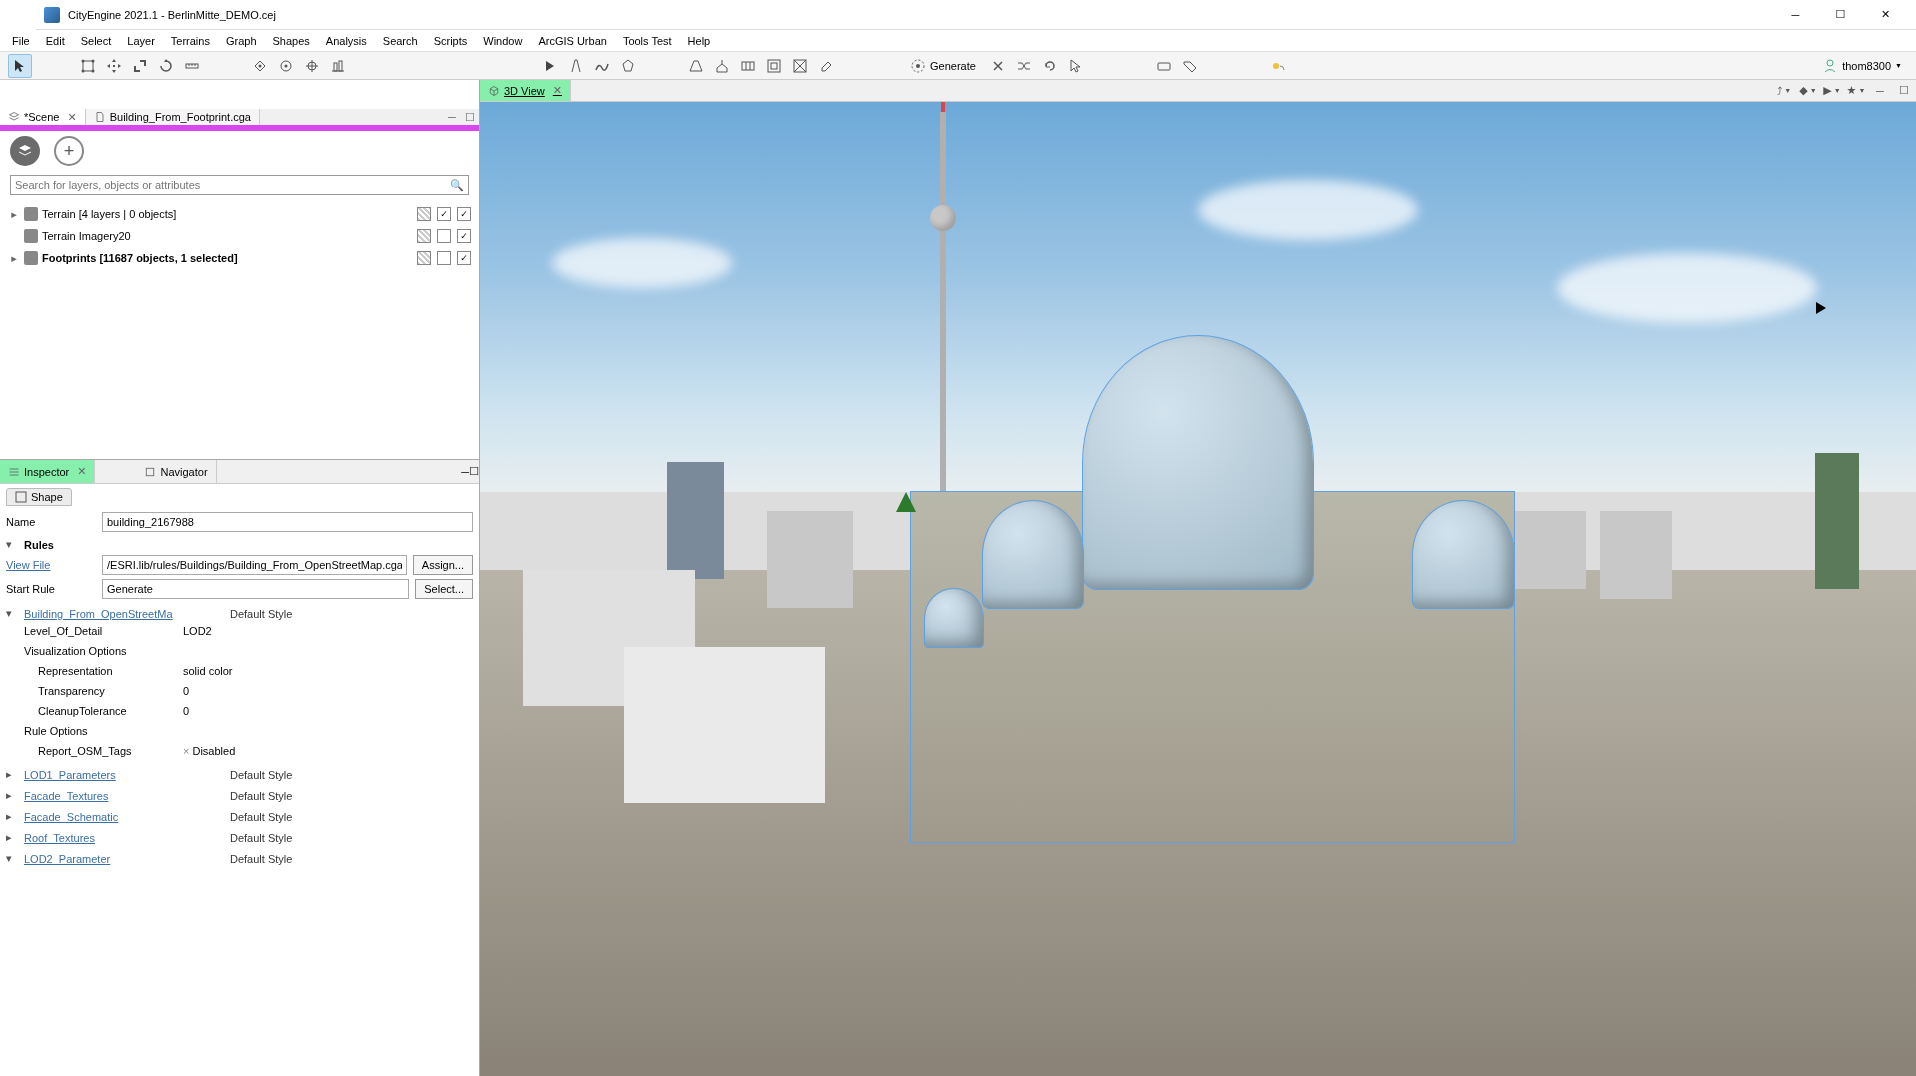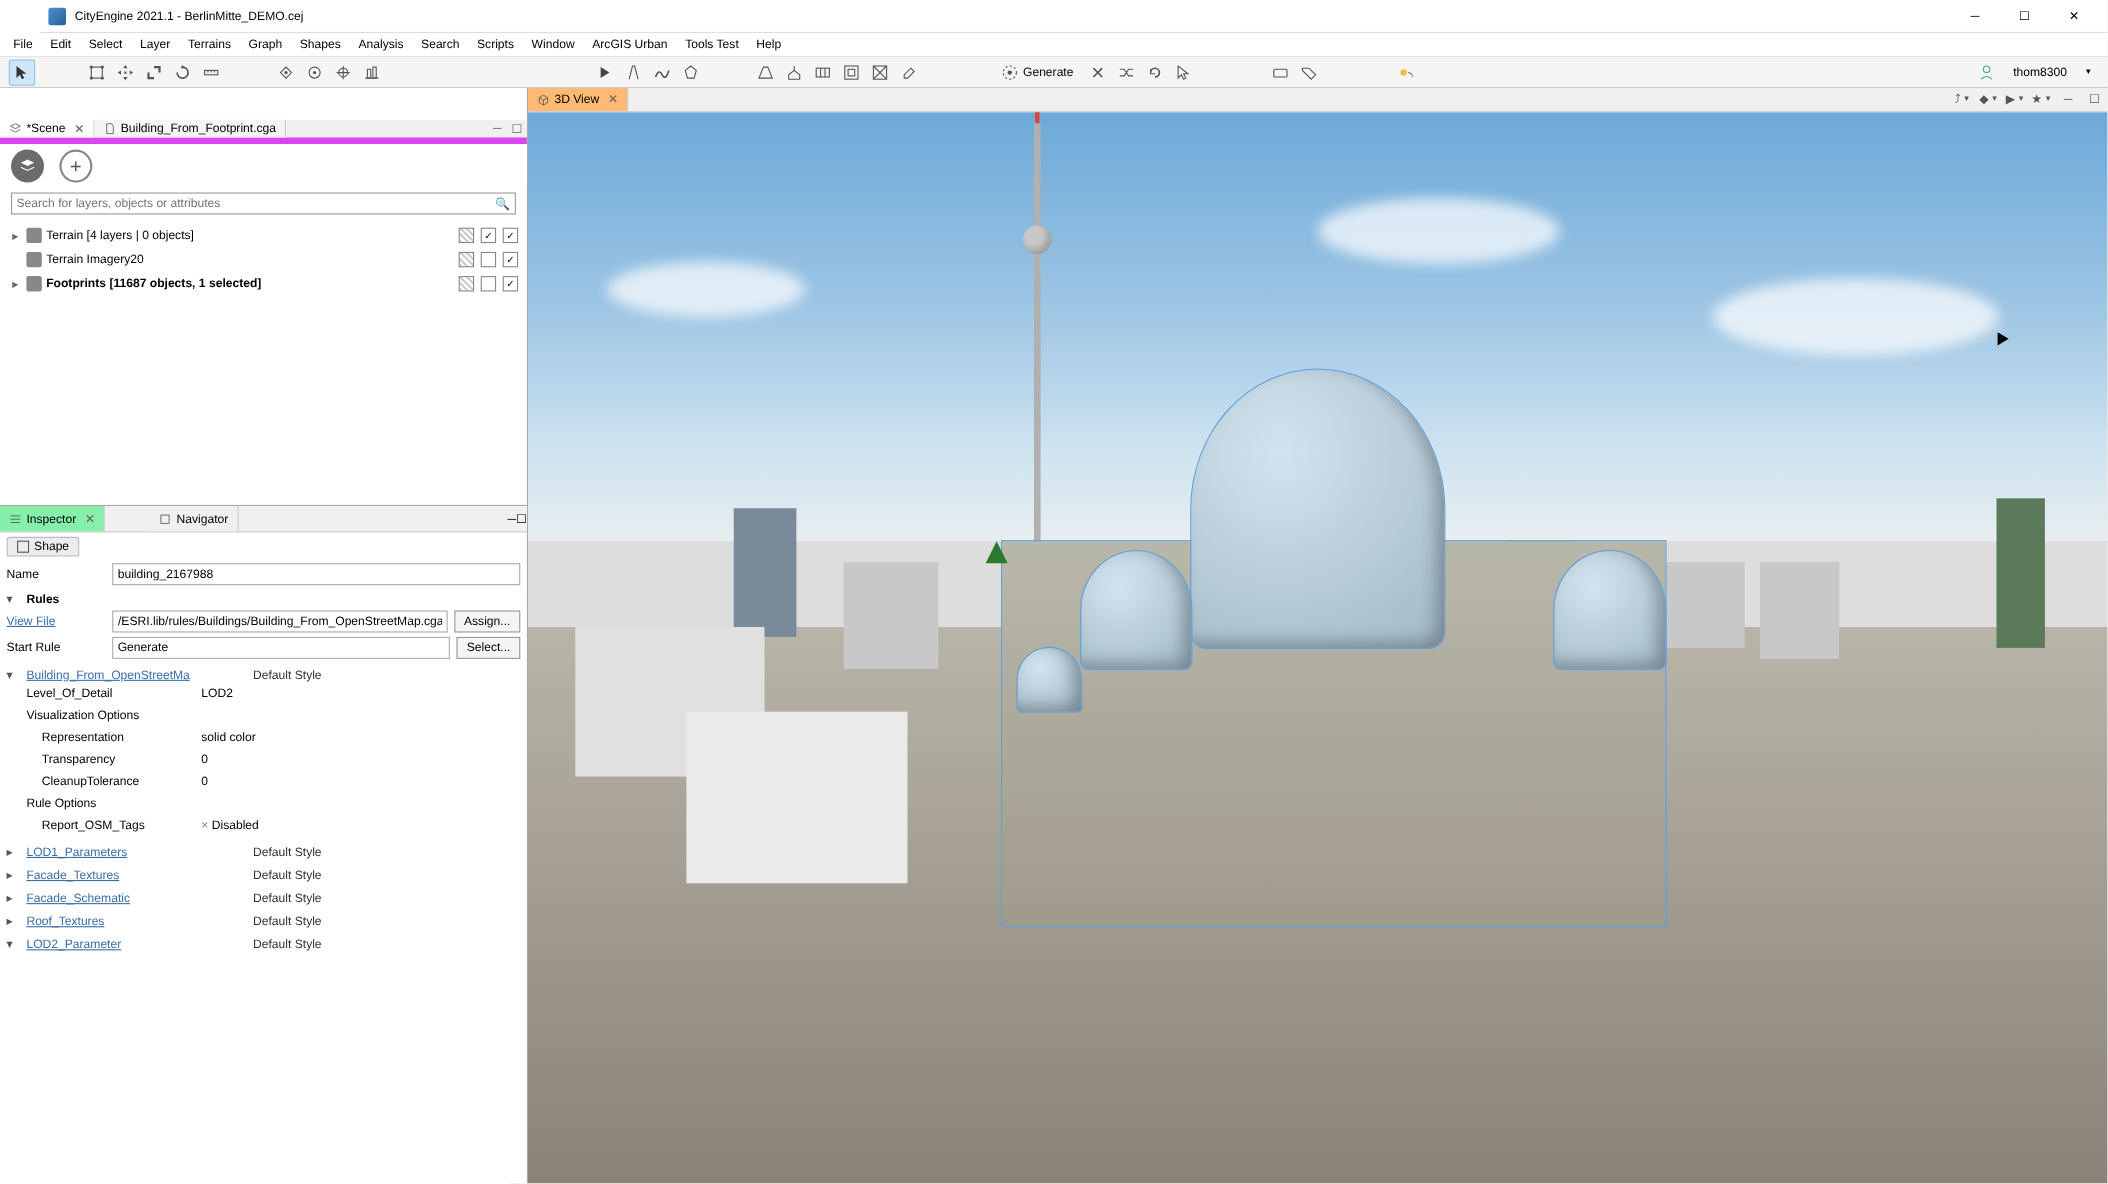--- a/index.html
+++ b/index.html
@@ -16,21 +16,21 @@
 .menubar .item { padding: 2px 8px; cursor: pointer; }
 
 
 .toolbar { height: 28px; background: #f5f5f5; display: flex; align-items: center; padding: 0 8px; border-bottom: 1px solid #ccc; gap: 2px; }
 .toolbar .btn { width: 24px; height: 24px; display: flex; align-items: center; justify-content: center; cursor: pointer; border-radius: 2px; }
 .toolbar .btn.active { background: #cde6f7; border: 1px solid #92c0e0; }
 .toolbar .gap { width: 40px; }
 .toolbar .gap-lg { width: 60px; }
 .toolbar .gen-btn { display: flex; align-items: center; padding: 2px 8px; gap: 4px; cursor: pointer; border-radius: 2px; }
 .toolbar .spacer { flex: 1; }
-.toolbar .user { display: flex; align-items: center; gap: 16px; padding: 2px 6px; cursor: pointer; justify-content: space-between; }
+.toolbar .user { display: flex; align-items: center; gap: 4px; padding: 2px 6px; cursor: pointer; justify-content: space-between; }
 
 
 .main { display: flex; height: calc(100% - 80px); }
 
 
 .left { width: 480px; display: flex; flex-direction: column; border-right: 1px solid #aaa; }
 
 
 .tabrow { height: 22px; background: #f0f0f0; display: flex; align-items: center; border-bottom: 6px solid #d946ef; margin-top: 29px; }
 .tab { display: flex; align-items: center; padding: 2px 8px; gap: 4px; height: 100%; border-right: 1px solid #ccc; background: #fff; cursor: pointer; }
@@ -93,21 +93,21 @@
 
 .attr-row { display: flex; align-items: center; margin: 2px 0 2px 18px; min-height: 18px; }
 .attr-row .alabel { width: 159px; }
 .attr-row .aval { flex: 1; }
 .attr-row.sub .alabel { padding-left: 14px; }
 .attr-row .disabled-x { color: #888; }
 
 
 .right { flex: 1; display: flex; flex-direction: column; }
 .view3d-tabs { height: 22px; background: #f0f0f0; display: flex; align-items: center; border-bottom: 1px solid #ccc; }
-.view3d-tabs .tab { background: #fdba74; }
+.view3d-tabs .tab { background: #86efac; text-decoration: underline; }
 .view3d-tabs .grow { flex: 1; }
 .view3d-tabs .tbtn { width: 22px; height: 18px; display: flex; align-items: center; justify-content: center; cursor: pointer; color: #555; margin: 0 1px; }
 .view3d-tabs .tbtn .dd { font-size: 7px; margin-left: 2px; }
 
 .viewport { flex: 1; position: relative; overflow: hidden; background: #ddd; }
 .sky { position: absolute; inset: 0; background: linear-gradient(#6ca9d8 0%, #9dc5e4 18%, #cfe4f0 32%, #e8eef0 40%, transparent 40%); }
 .clouds { position: absolute; top: 5%; left: 0; right: 0; height: 30%; }
 .cloud { position: absolute; background: rgba(255,255,255,0.7); border-radius: 50%; filter: blur(6px); }
 .ground { position: absolute; left: 0; right: 0; top: 48%; bottom: 0; background: linear-gradient(#b8b5a8, #8a8276); }
 

